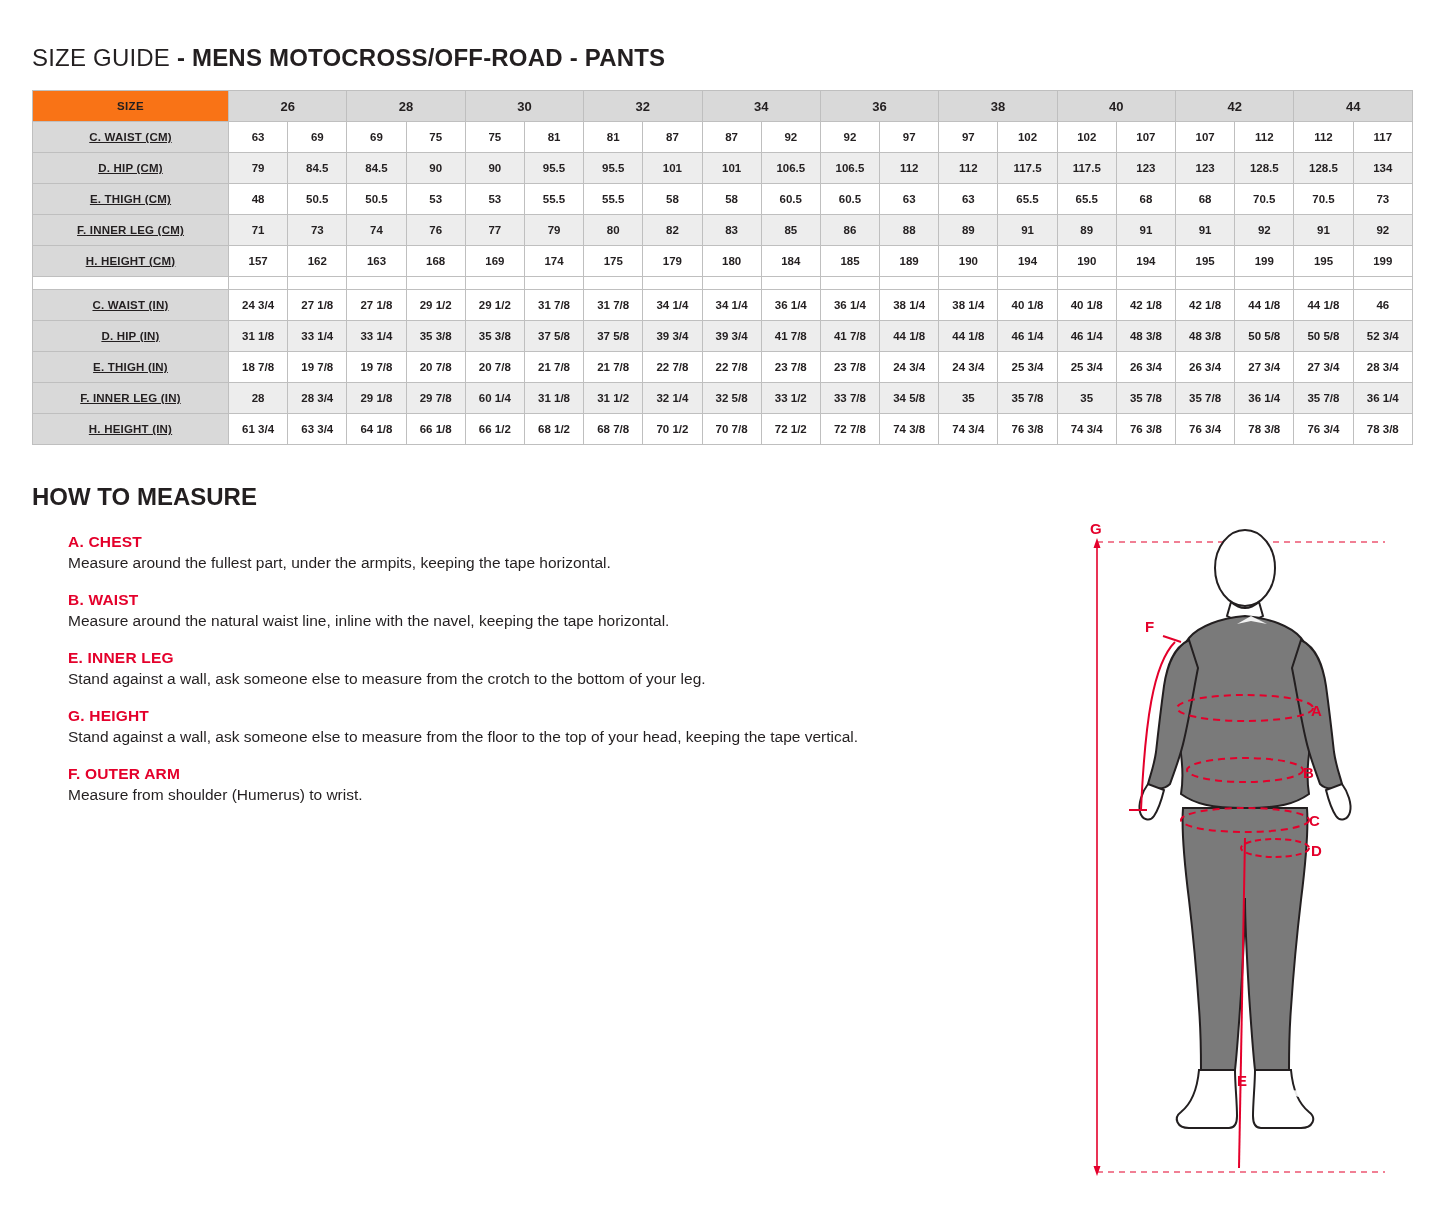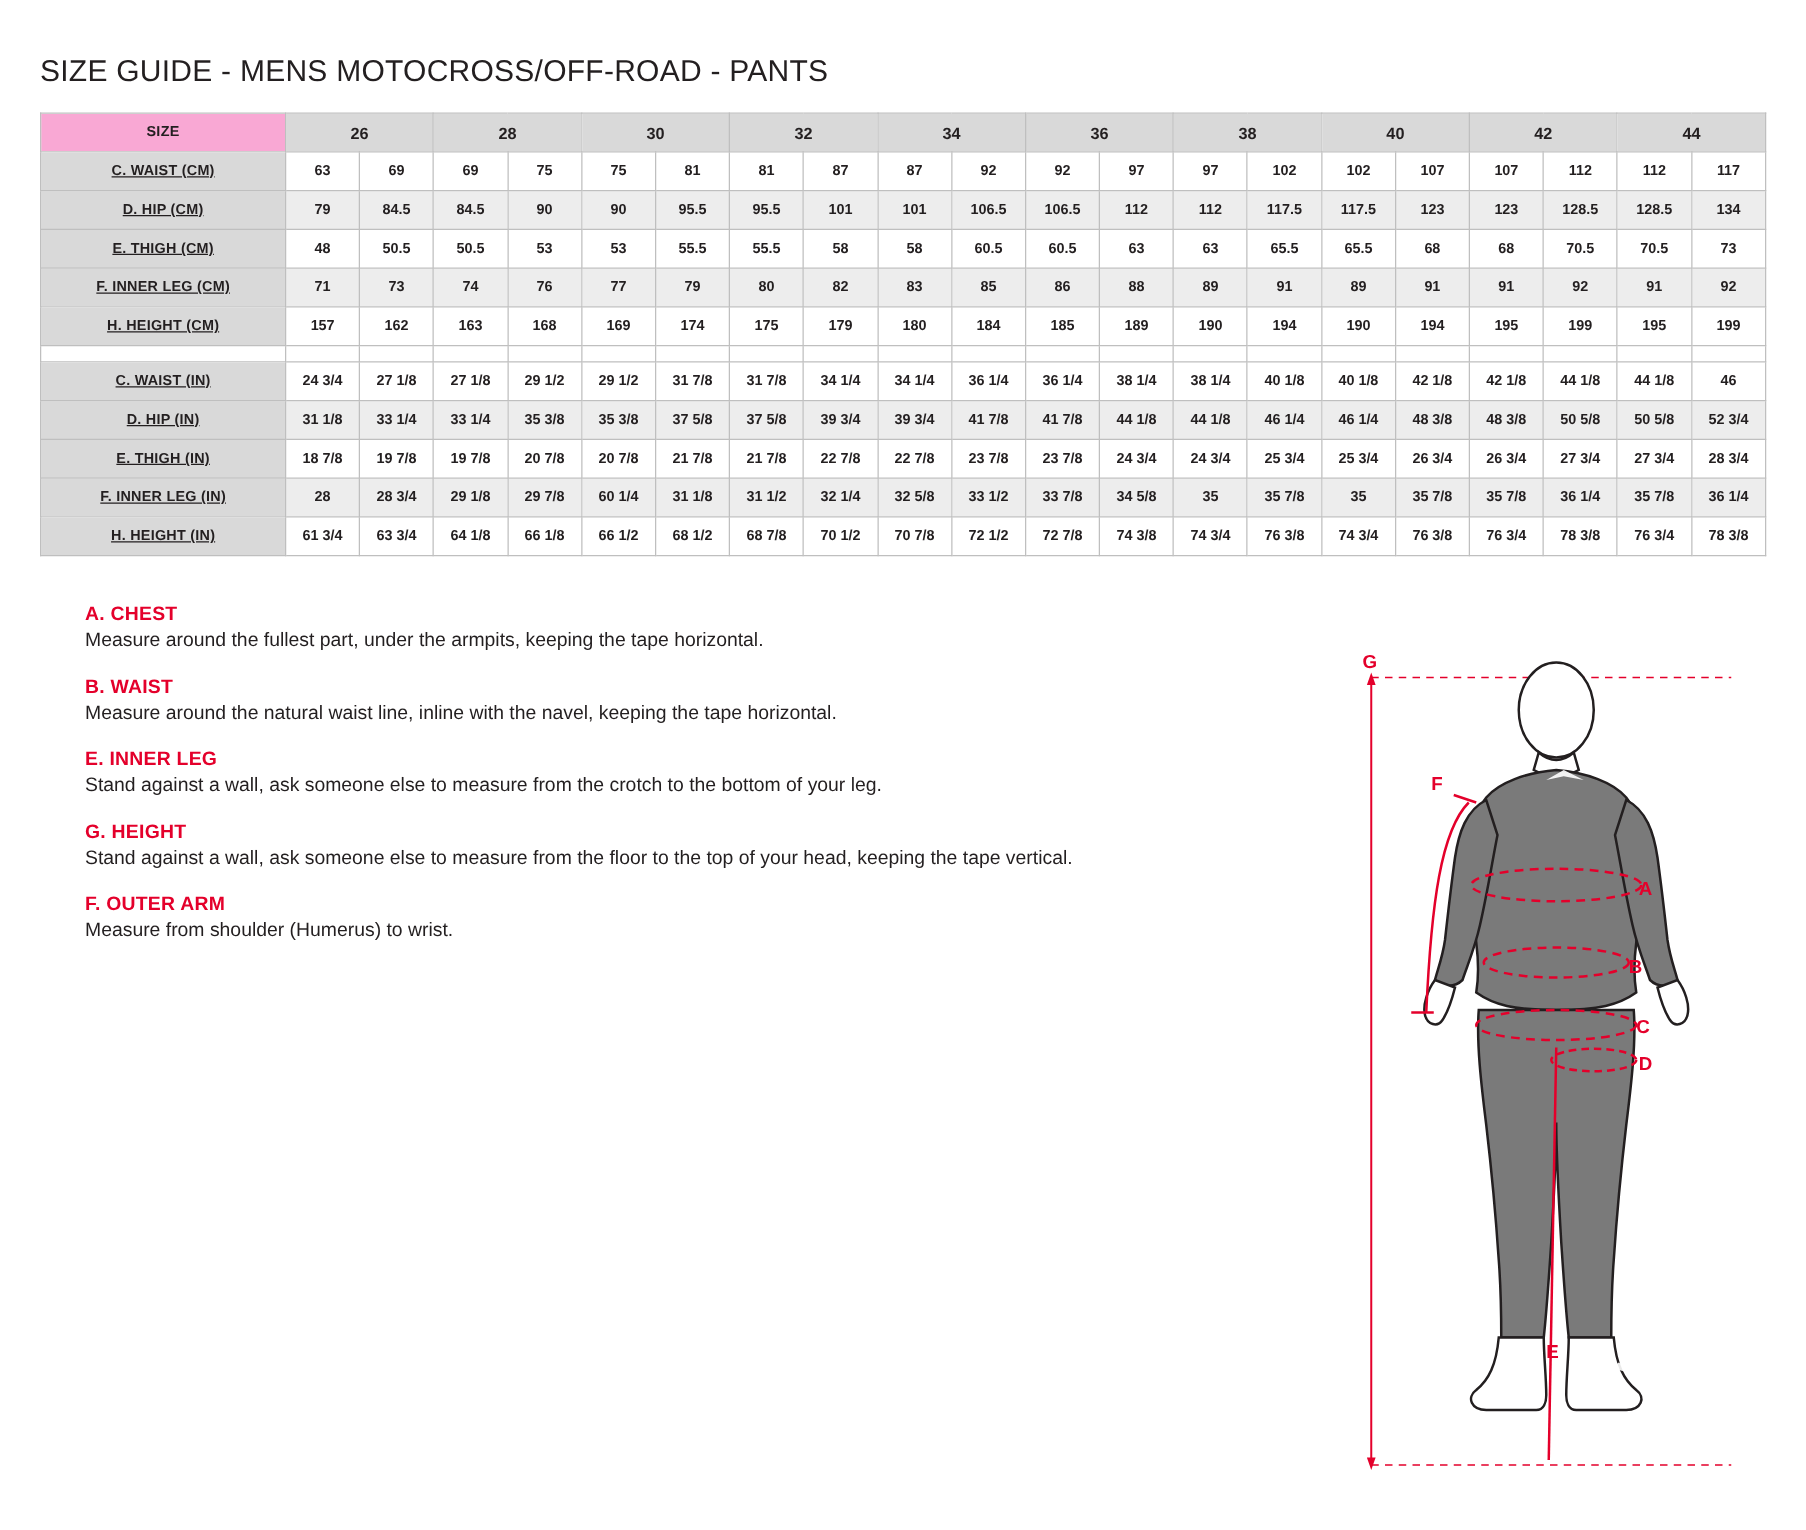--- a/index.html
+++ b/index.html
@@ -16,41 +16,41 @@
     padding: 30px 32px 0 32px;
   }
   
   .title {
     font-size: 24px;
     letter-spacing: 0.2px;
     margin: 14px 0 18px 0;
     white-space: nowrap;
   }
   .title .light { font-weight: 400; }
-  .title .bold { font-weight: 400; }
+  .title .bold { font-weight: 700; }
 
   
   table.size-table {
     border-collapse: collapse;
     width: 1381px;
     table-layout: fixed;
     font-size: 11.5px;
   }
   table.size-table td, table.size-table th {
     border: 1px solid #bfbfbf;
     text-align: center;
     height: 31px;
     padding: 0 2px;
     font-weight: 700;
     color: #231f20;
     overflow: hidden;
     white-space: nowrap;
   }
   th.hdr-label {
-    background: #f9a8d4;
+    background: #f97316;
     width: 196px;
     font-size: 11.5px;
     letter-spacing: 0.3px;
   }
   th.hdr-size {
     background: #d9d9d9;
     font-size: 13px;
   }
   td.row-label {
     background: #d9d9d9;
@@ -383,20 +383,21 @@
           <td class="val">76 3/8</td>
           <td class="val">76 3/4</td>
           <td class="val">78 3/8</td>
           <td class="val">76 3/4</td>
           <td class="val">78 3/8</td>
         </tr>
       </tbody>
   </table>
 
   <div class="howto-wrap">
+    <div class="howto-title">HOW TO MEASURE</div>
     <div id="measure-list">
         <div class="measure-block">
           <div class="measure-head">A. CHEST</div>
           <div class="measure-text">Measure around the fullest part, under the armpits, keeping the tape horizontal.</div>
         </div>
         <div class="measure-block">
           <div class="measure-head">B. WAIST</div>
           <div class="measure-text">Measure around the natural waist line, inline with the navel, keeping the tape horizontal.</div>
         </div>
         <div class="measure-block">

